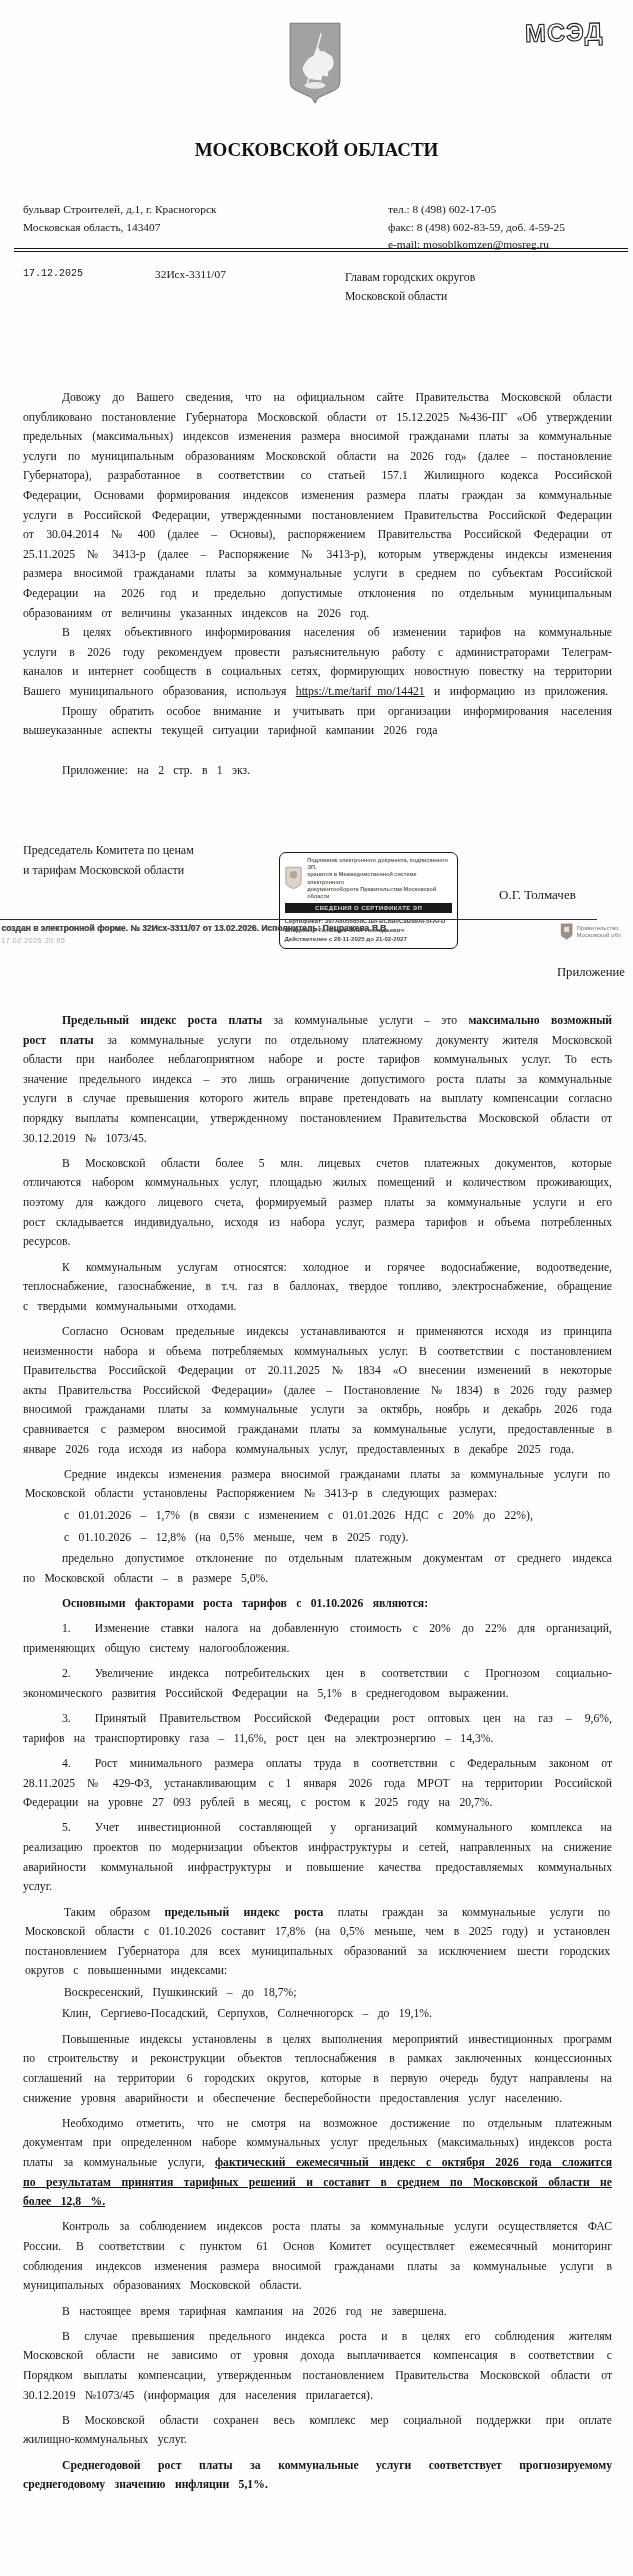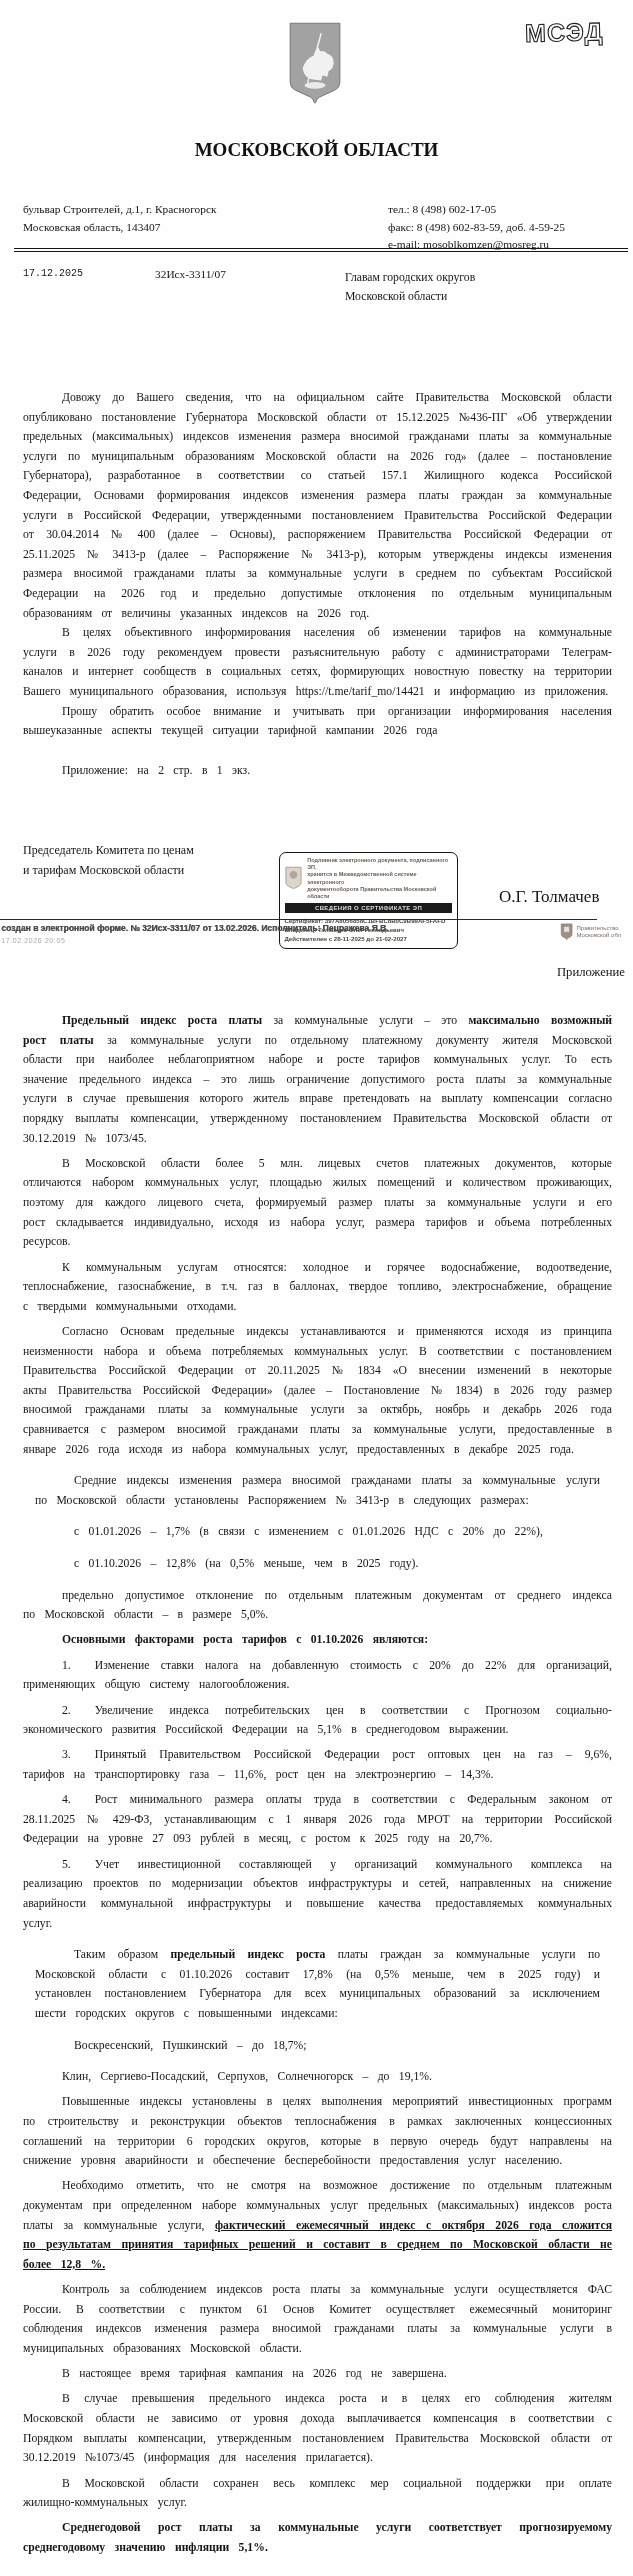--- a/index.html
+++ b/index.html
@@ -22,30 +22,30 @@
   .meta-addr{top:268px;left:345px;font-size:11.7px;line-height:19px;}
 
   .salutation{top:352px;left:0;right:0;text-align:center;font-size:12px;}
 
   
   .bodytext{top:388px;left:23px;width:589px;}
   .att-body{top:1011px;left:23px;width:589px;}
   .para{margin:0;font-size:11.7px;line-height:19.6px;text-align:justify;text-indent:39px;
         word-spacing:0.55em;}
   .att-body .para{margin:0 0 5.7px 0;}
-  .att-body .tight{margin:12px;}
+  .att-body .tight{margin:2px;}
   .b{font-weight:bold;}
   .bu{font-weight:bold;text-decoration:underline;}
-  .u{}
+  .u{text-decoration:underline;}
   .num{padding-right:24px;}
   .att-note{margin-top:20px;}
 
   
   .signer{top:841px;left:23px;font-size:12px;line-height:19.6px;}
-  .signer-name{top:887px;left:499px;font-size:17px;}
+  .signer-name{top:887px;left:499px;font-size:13px;}
 
   
   .stamp{top:852px;left:279px;width:179px;border:1.3px solid #171717;border-radius:7px;
          background:#fff;font-family:"Liberation Sans",sans-serif;padding:3.8px 4.4px 4.4px 4.4px;box-sizing:border-box;}
   .stamp-top{display:flex;gap:3.8px;align-items:center;}
   .stamp-txt{font-size:5.5px;line-height:7.3px;color:#6b6157;font-weight:bold;}
   .stamp-bar{margin:2.5px 0.6px 3.2px 0.6px;background:#1b1b1b;color:#dcdcdc;text-align:center;
              font-size:6px;font-weight:bold;letter-spacing:0.4px;padding:1.9px 0;}
   .stamp-line{font-size:6.1px;font-weight:bold;color:#4d453d;line-height:9.2px;}
 

